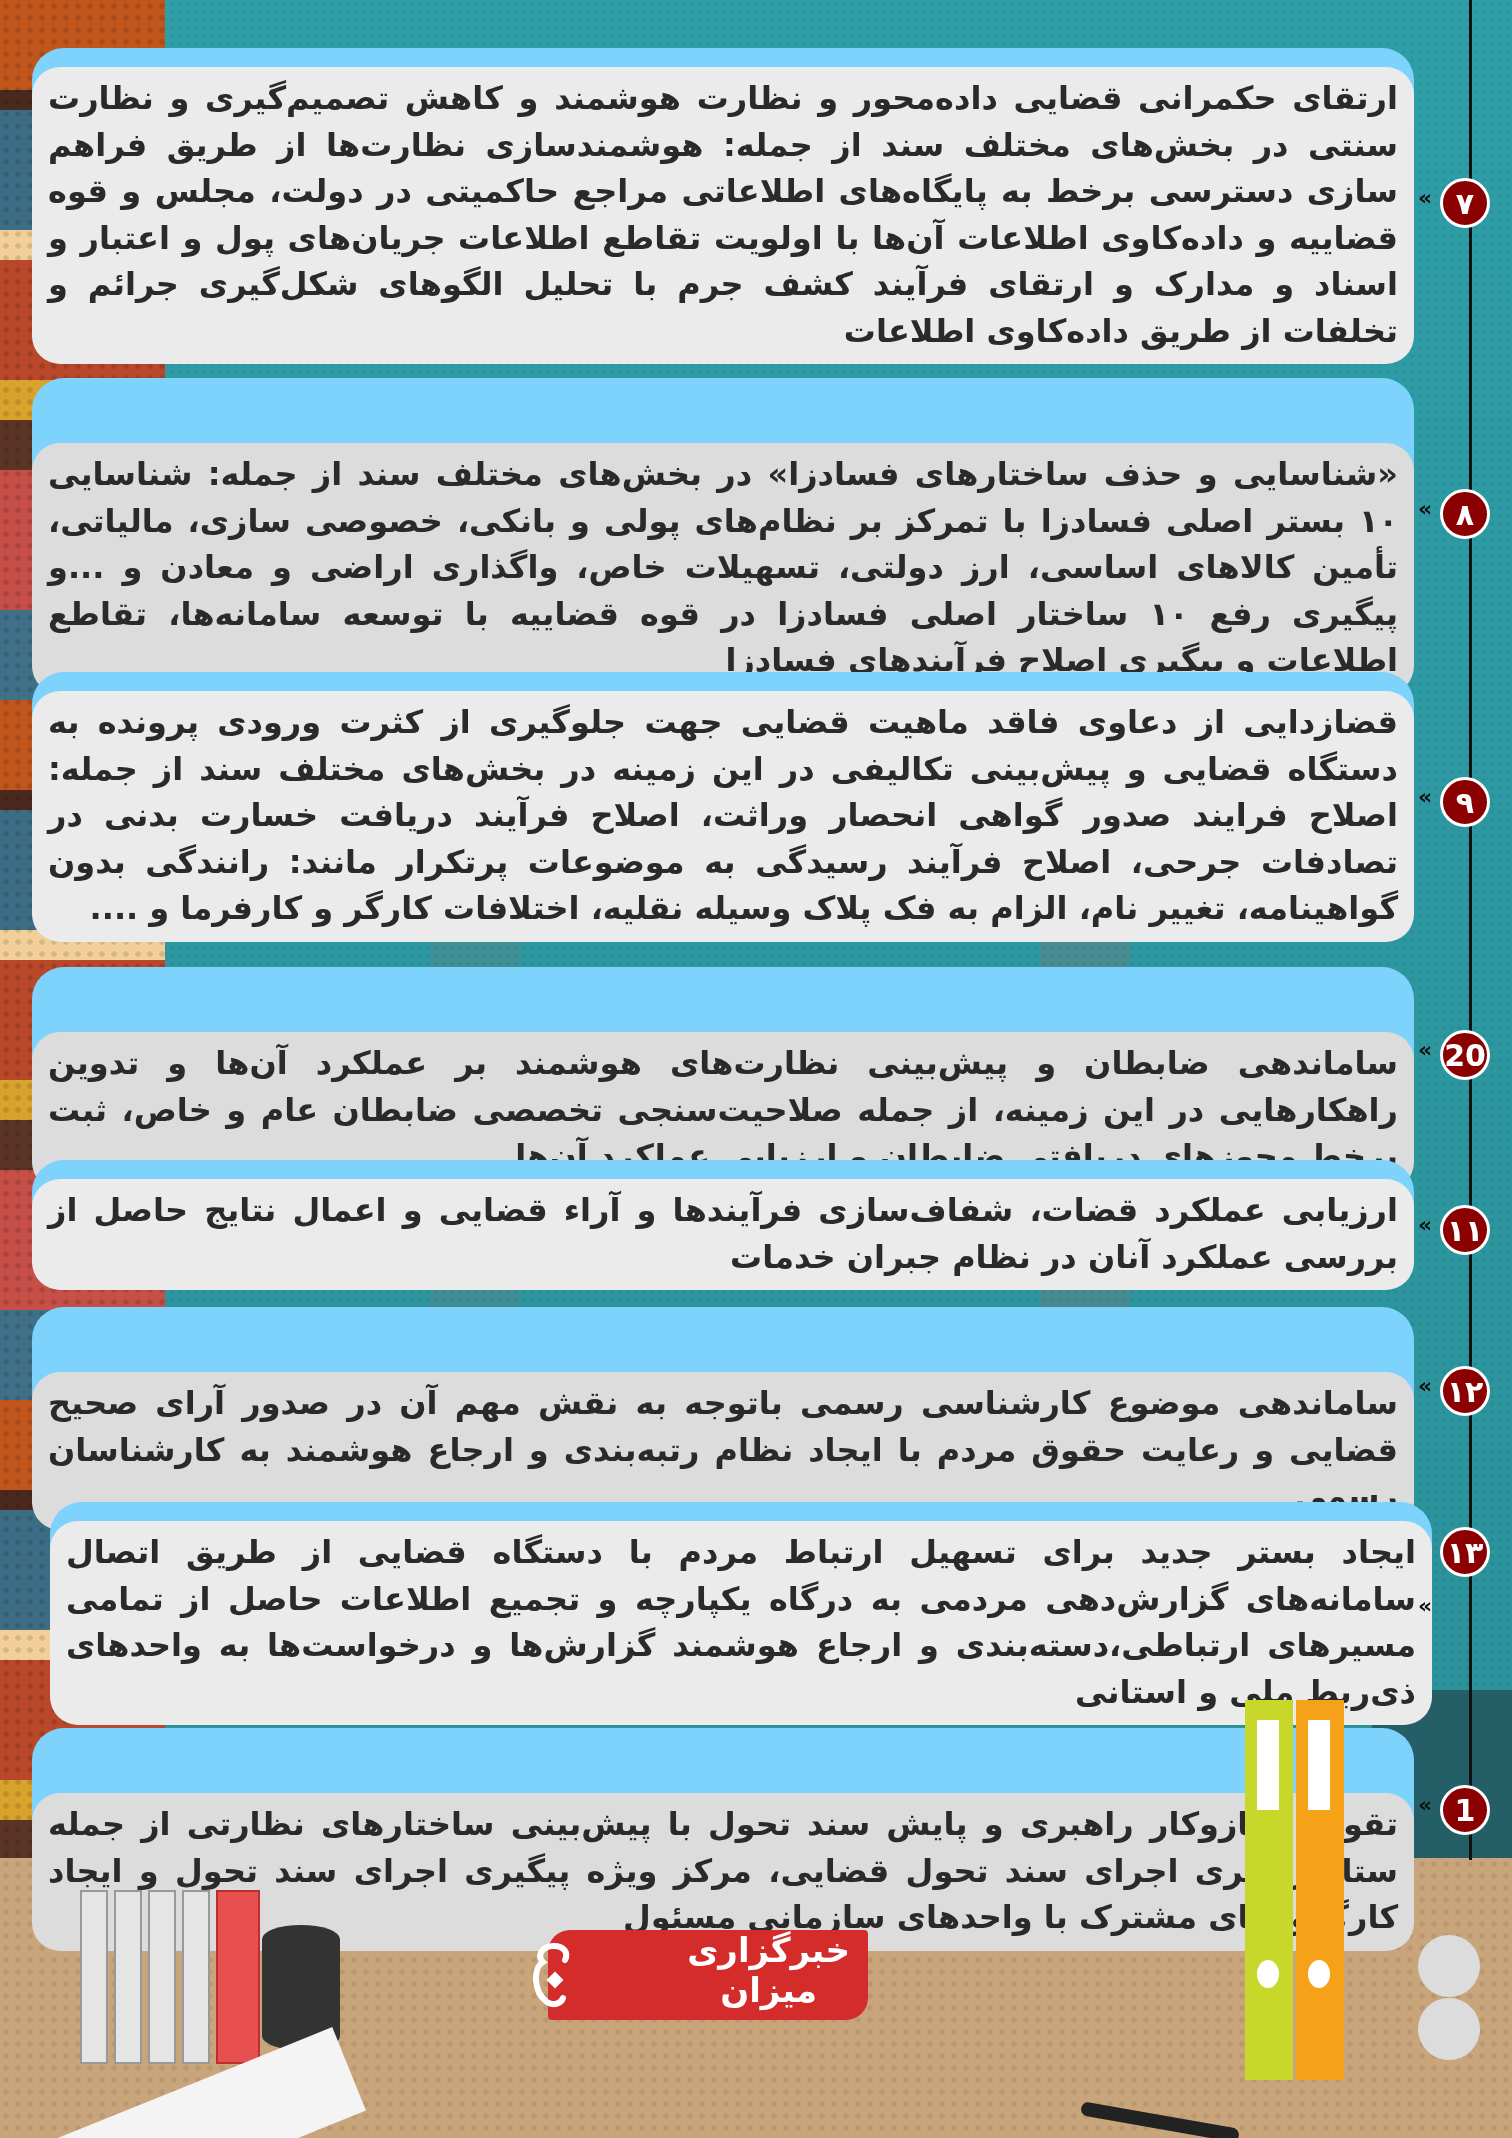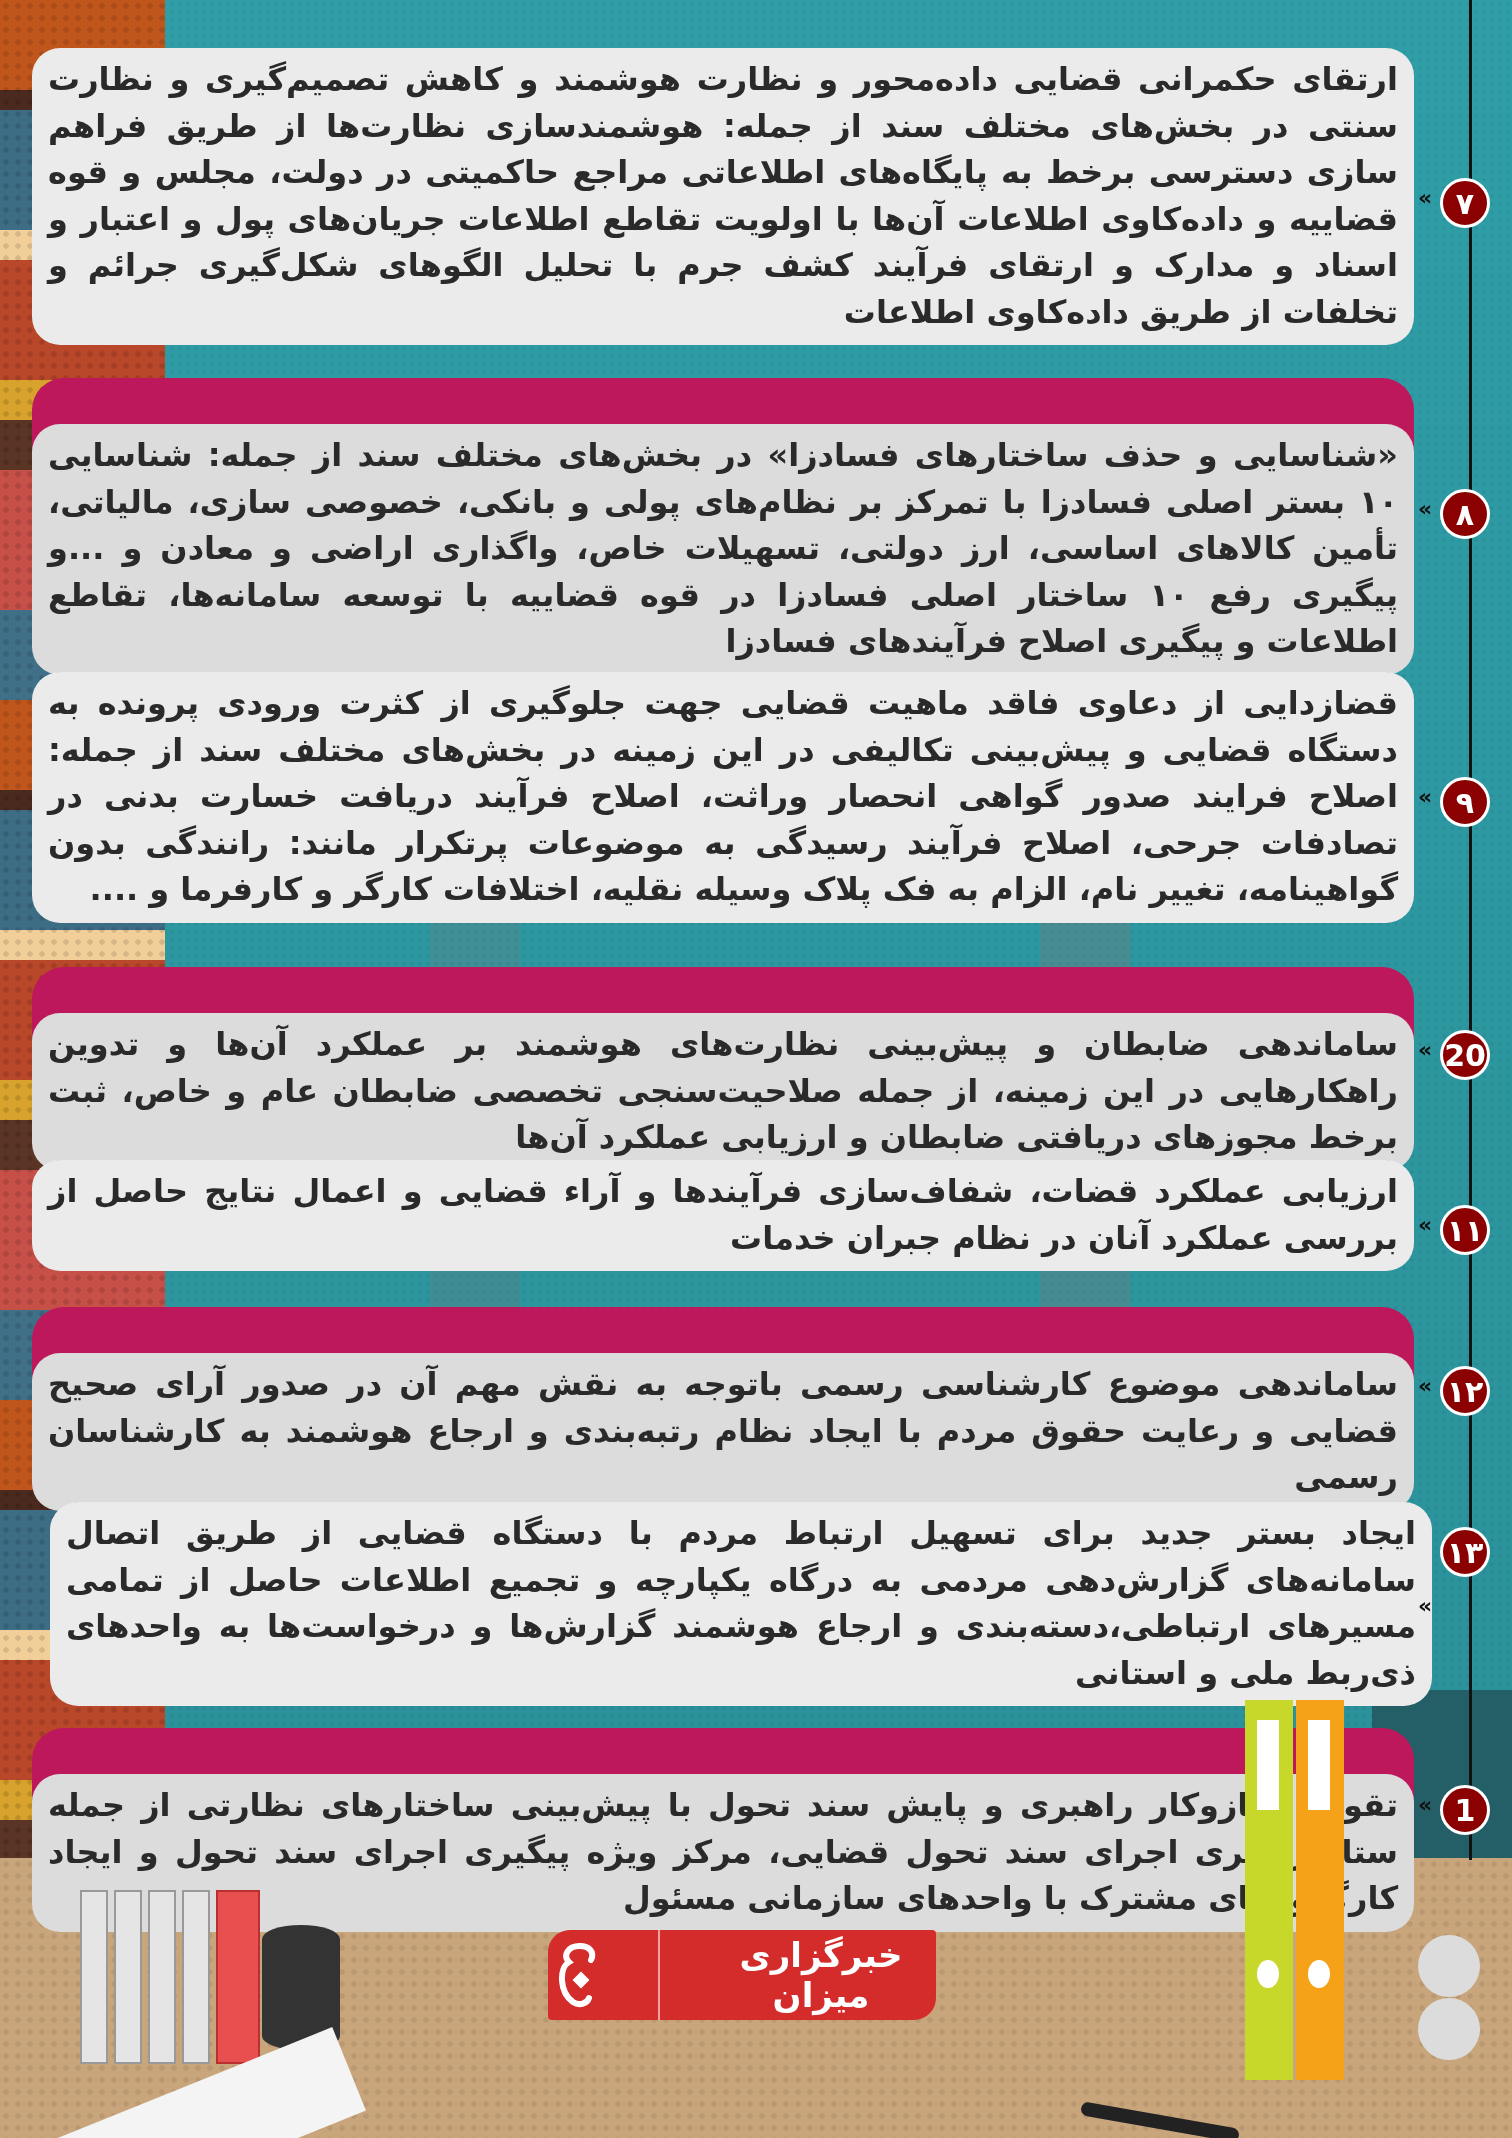--- a/index.html
+++ b/index.html
@@ -41,23 +41,23 @@
     border-radius: 260px 260px 260px 260px;
     border: 90px solid rgba(120,120,120,0.35);
     border-top-color: transparent; border-left-color: rgba(120,120,120,0.25);
     pointer-events: none;
   }
   .timeline-line {
     position: absolute; left: 1469px; top: 0; width: 3px; height: 1860px; background: #111;
   }
   .panel {
     position: absolute; left: 32px; width: 1382px;
-    background: #be185d;
+    background: #7dd3fc;
     border-radius: 32px;
-    padding-top: 0;
+    padding-top: 19px;
   }
   .panel-inner {
     background: #ebebeb;
     border-radius: 28px;
     padding: 8px 16px 10px 16px;
     direction: rtl; text-align: justify;
     font-weight: bold; color: #2a2a2a;
     font-size: 32px; line-height: 46.5px;
   }
   .panel.alt .panel-inner { background: #dcdcdc; margin-top: 46px; }
@@ -65,23 +65,23 @@
     position: absolute; left: 1440px; width: 50px; height: 50px;
     border-radius: 50%; background: #8b0000; border: 3px solid #fff;
     color: #fff; font-weight: bold; font-size: 30px;
     display: flex; align-items: center; justify-content: center;
     box-sizing: border-box;
   }
   .chev {
     position: absolute; left: 1418px; color: #111; font-size: 22px; font-weight: bold;
   }
   .logo {
-    position: absolute; left: 548px; top: 1930px; width: 388px; height: 90px;
+    position: absolute; left: 548px; top: 1930px; width: 320px; height: 90px;
     background: #d42b2b; border-radius: 22px 4px 22px 4px;
-    display: flex; align-items: center; direction: rtl; gap: 46px;
+    display: flex; direction: rtl; gap: 46px;
   }
   .logo-text {
     color: #fff; font-weight: bold; font-size: 34px; padding: 0 18px;
     flex: 1; text-align: center;
   }
   .logo-divider { width: 2px; height: 90px; background: #f0a0a0; }
   .logo-mark {
     width: 64px; display: flex; align-items: center; justify-content: center;
   }
   .books { position: absolute; left: 80px; top: 1890px; height: 170px; display: flex; gap: 6px; }

